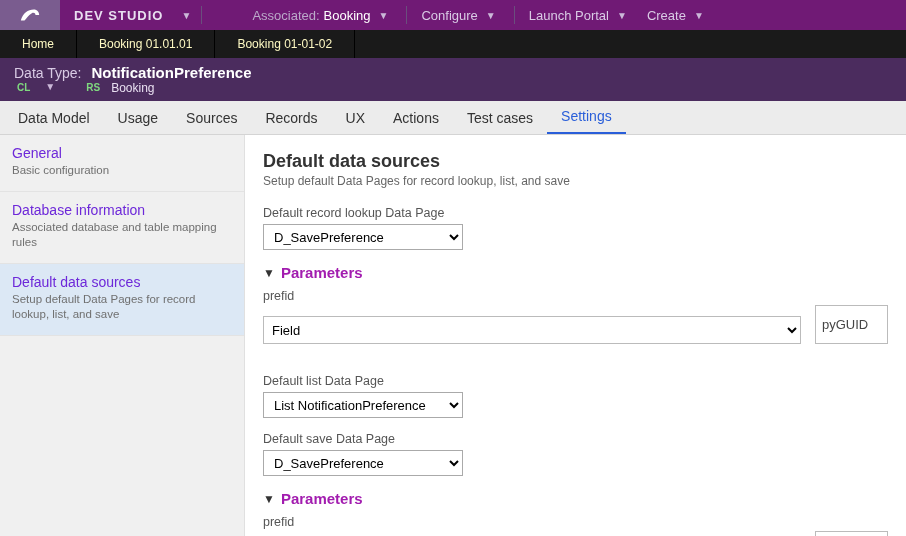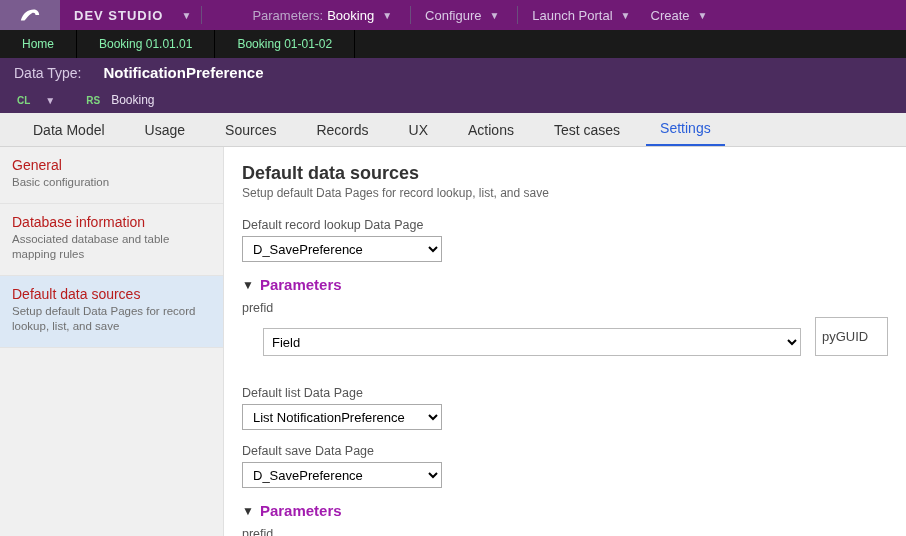--- a/index.html
+++ b/index.html
@@ -9,56 +9,56 @@
   .logo-box { width: 60px; height: 30px; background: #7a5c8f; display: flex; align-items: center; justify-content: center; }
   .logo-box svg { width: 22px; height: 16px; }
   .brand { font-weight: bold; letter-spacing: 1px; padding: 0 14px; font-size: 13px; color: #e8dff0; flex-shrink:0; }
   .chev { font-size: 10px; color: #cbb8d8; padding: 0 4px; }
   .topbar .spacer1 { width: 36px; }
   .topbar-item { color: #d9cbe5; font-size: 13px; padding: 0 8px; display:flex; align-items:center; gap:4px; }
   .topbar-item.grey { color: #bba9c9; }
   .sep { width:1px; height:18px; background: #6a4e7d; margin: 0 6px; }
   
   .tabbar { background: #1a1a1a; height: 28px; display: flex; align-items: stretch; }
-  .tab { color: #86efac; font-size: 12px; padding: 0 22px; display:flex; align-items:center; border-right: 1px solid #000; cursor:pointer; }
+  .tab { color: #fef9c3; font-size: 12px; padding: 0 22px; display:flex; align-items:center; border-right: 1px solid #000; cursor:pointer; }
   .tab.active { background: #3a3a3a; color:#fff; position:relative; }
   .tab.active::before { content:""; position:absolute; top:0; left:0; right:0; height:2px; background:#4b2c5e; }
   
   .rulehdr { background: #4b2c5e; color:#fff; padding: 6px 14px 6px 14px; }
-  .rulehdr .line1 { display:flex; align-items:flex-end; gap:22px; font-size:14px; }
+  .rulehdr .line1 { display:flex; align-items:flex-end; gap:10px; font-size:14px; }
   .rulehdr .lbl { color:#d9cbe5; }
   .rulehdr .val { font-weight:bold; font-size:15px; }
-  .rulehdr .line2 { display:flex; align-items:center; gap:8px; font-size:12px; margin-top:12px; color:#e8dff0; }
+  .rulehdr .line2 { display:flex; align-items:flex-start; gap:8px; font-size:12px; margin-top:0; color:#e8dff0; }
   .badge { font-size:10px; font-weight:bold; padding:1px 3px; border-radius:2px; }
   .badge.cl { color:#7fd87f; }
   .badge.rs { color:#7fd87f; }
   
-  .subtabs { background:#ececec; border-bottom:1px solid #d4d4d4; display:flex; align-items:flex-end; height:34px; padding:0 19px; gap:12px; }
+  .subtabs { background:#ececec; border-bottom:1px solid #d4d4d4; display:flex; align-items:flex-end; height:34px; padding:0 4px; gap:0; }
   .subtab { font-size:14px; color:#333; padding:8px 14px; cursor:pointer; }
   .subtab.active { color:#295ed9; border-bottom:2px solid #295ed9; }
   
   .workarea { display:flex; min-height:440px; }
   .sidepanel { width:271px; background:#f0f0f0; border-right:1px solid #e0e0e0; }
   .side-item { padding:10px 12px 12px 12px; border-bottom:1px solid #e3e3e3; cursor:pointer; }
   .side-item.selected { background:#dce8f5; }
-  .side-title { font-size:14px; color:#b91c1c; margin-bottom:2px; }
+  .side-title { font-size:14px; color:#6d28d9; margin-bottom:2px; }
   .side-desc { font-size:11.5px; color:#707070; line-height:1.35; }
   
   .maincol { flex:1; padding:16px 18px; }
   .sec-h { font-size:18px; font-weight:bold; color:#333; margin-bottom:2px; }
   .sec-sub { font-size:12px; color:#666; margin-bottom:18px; }
   .fldlabel { font-size:12.5px; color:#555; margin-bottom:4px; margin-top:14px; }
   .fldlabel.first { margin-top:0; }
   select.narrow { width:200px; height:26px; border:1px solid #aaa; background:#fff; font-size:13px; padding:2px 6px; }
   
   .param-toggle { display:flex; align-items:center; gap:6px; margin-top:14px; cursor:pointer; }
   .param-toggle .arr { font-size:12px; }
   .param-toggle .ptxt { font-size:15px; font-weight:bold; color:#a21caf; }
   
-  .paramrow { display:flex; gap:14px; margin-top:2px; align-items:flex-end;margin-left:21px; }
+  .paramrow { display:flex; gap:14px; margin-top:2px; align-items:flex-end; }
   .paramcol1 { width:538px; }
   .paramcol2 { width:73px; }
   select.wide { width:100%; height:28px; border:1px solid #bbb; background:#fff; font-size:13px; padding:2px 4px; }
   .txtval { height:39px; border:1px solid #bbb; width:73px; padding:4px 6px; font-size:13px; color:#444; display:flex; align-items:center; }
   .pname { font-size:12.5px; color:#555; margin-top:8px; margin-bottom:2px; }
   .block2 { margin-top:30px; }
 </style>
 </head>
 <body>
 
@@ -66,21 +66,21 @@
   <div class="logo-box">
     <svg viewBox="0 0 24 16">
         <path d="M2 14 C4 6 10 2 16 2 C20 2 22 5 22 8 L18 8 C18 6 16 5 14 6 C10 8 8 12 6 14 Z" fill="#fff"></path>
       </svg>
   </div>
   <div class="brand">DEV STUDIO</div>
   <span class="chev">▼</span>
   <div class="sep"></div>
   <div class="spacer1"></div>
   <div class="topbar-item grey">
-    <span>Parameters:</span>
+    <span>Associated:</span>
     <span style="color:#fff">Booking</span>
     <span class="chev">▼</span>
   </div>
   <div class="sep"></div>
   <div class="topbar-item">
     <span>Configure</span>
     <span class="chev">▼</span>
   </div>
   <div class="sep"></div>
   <div class="topbar-item">

